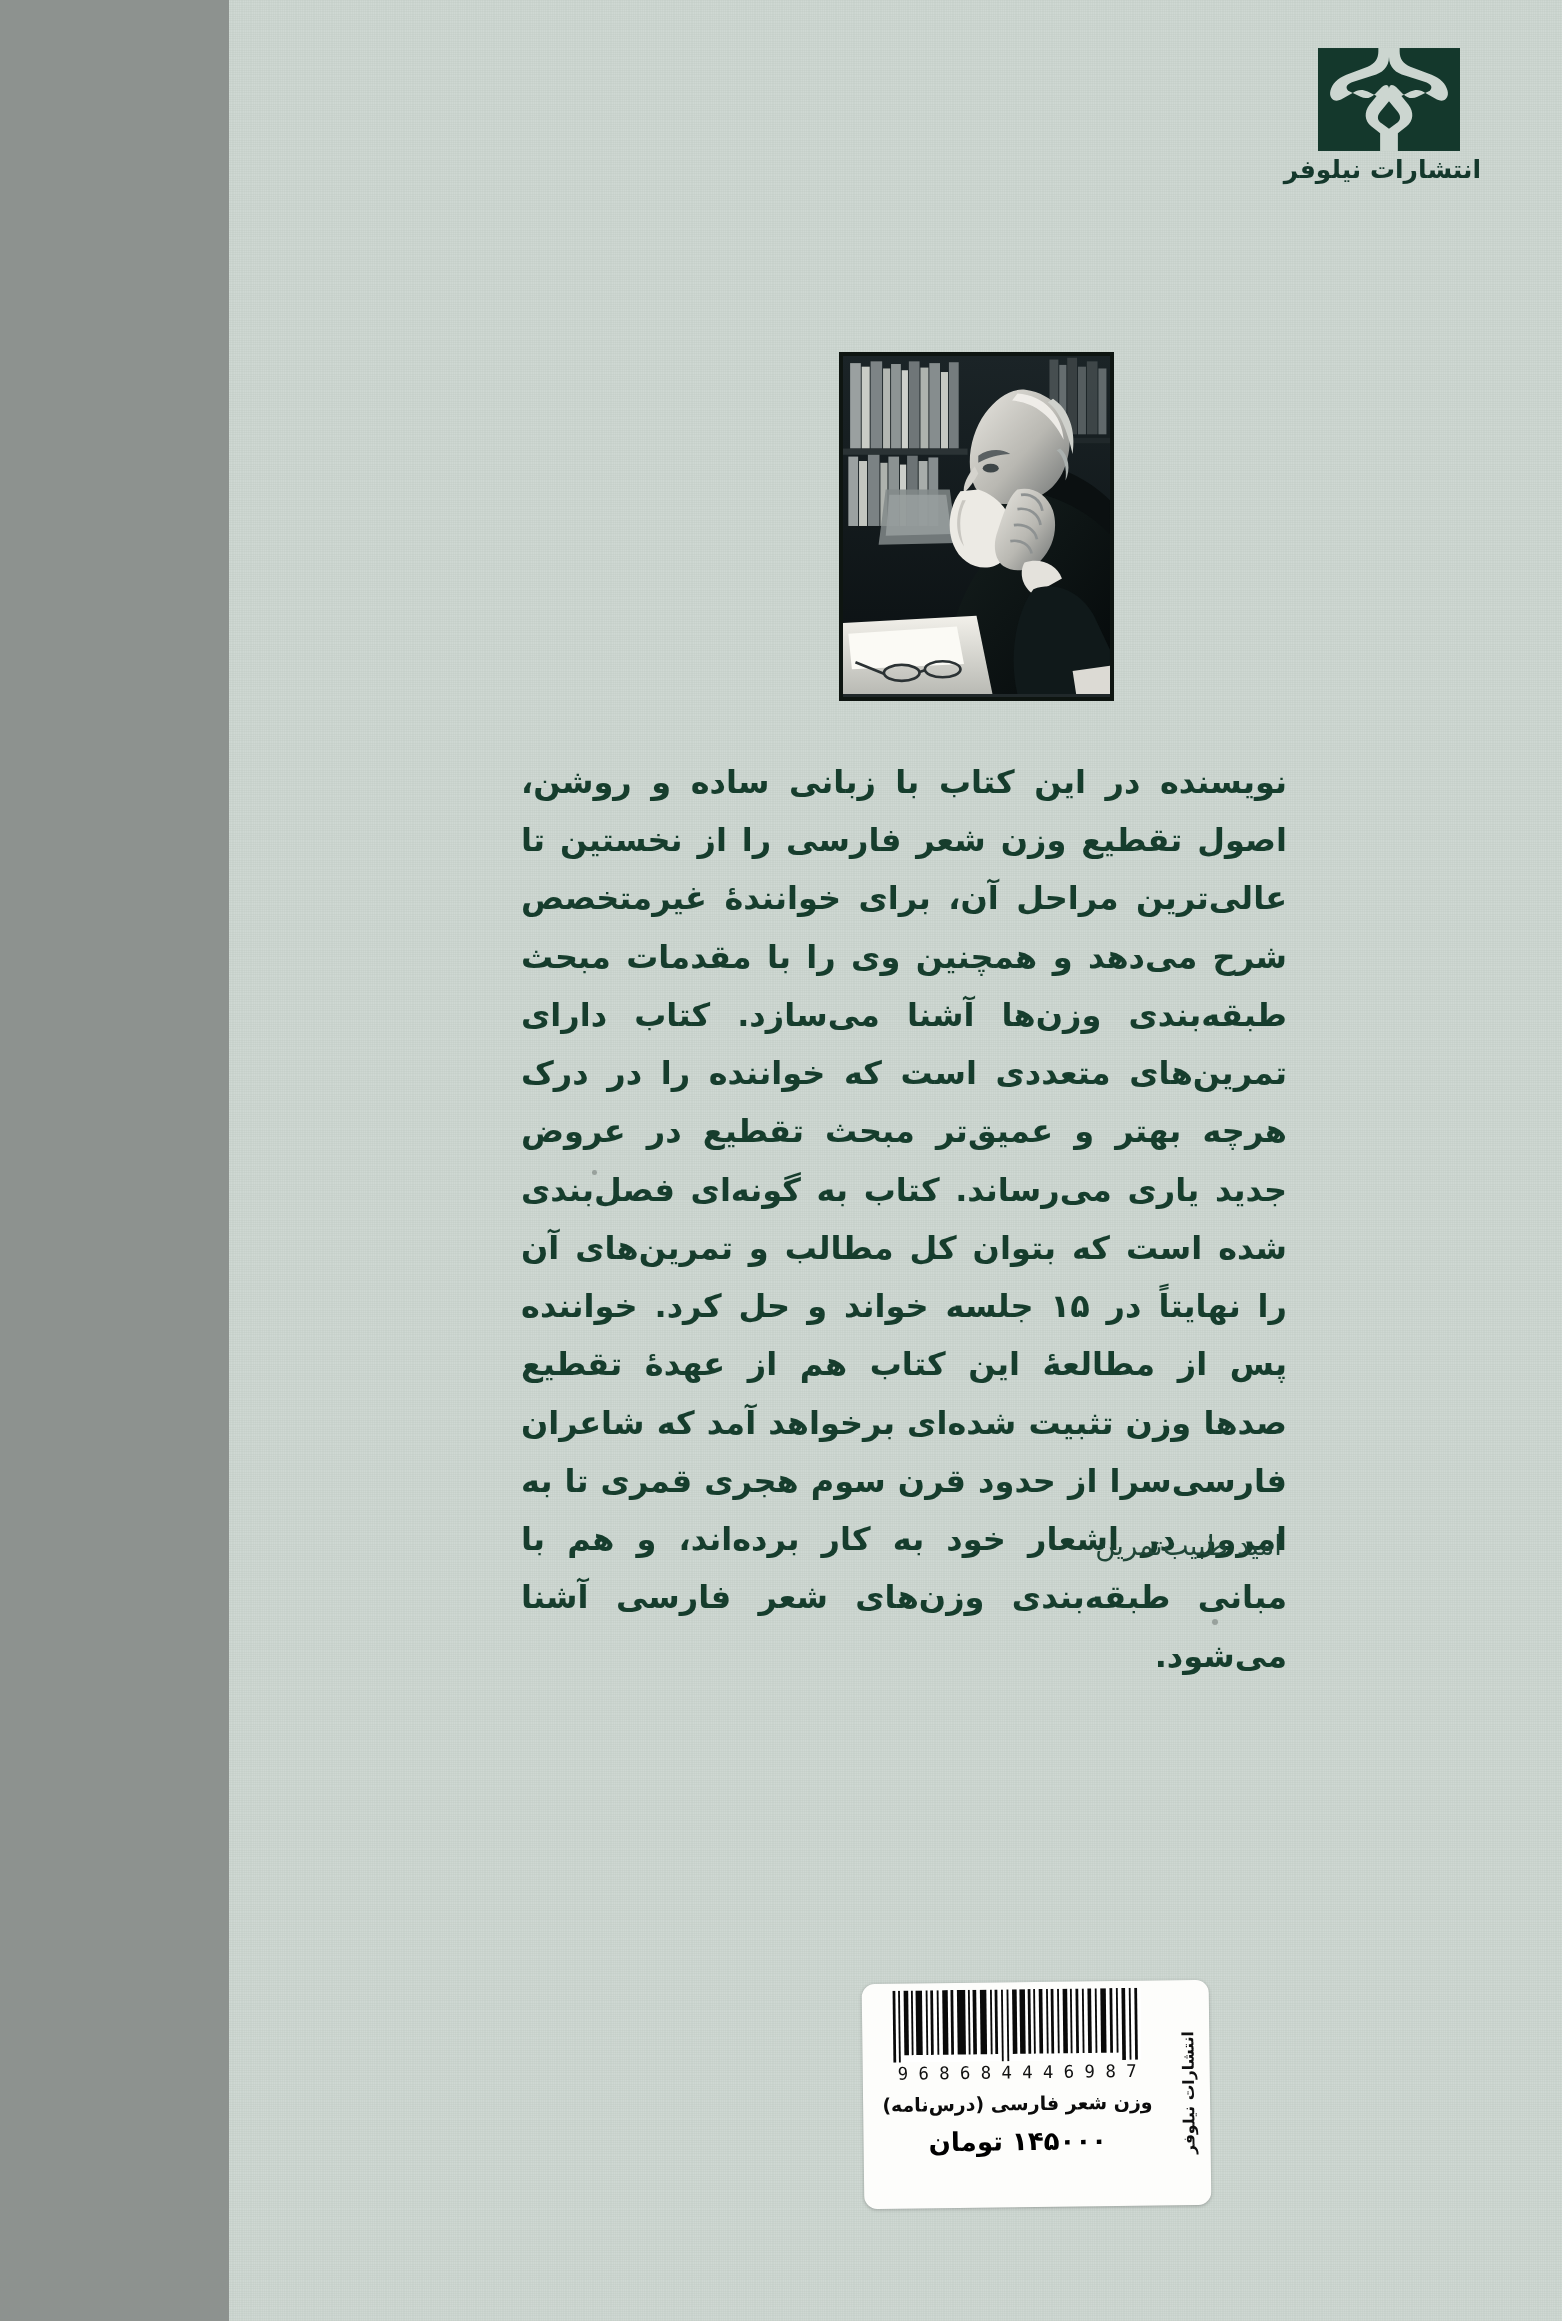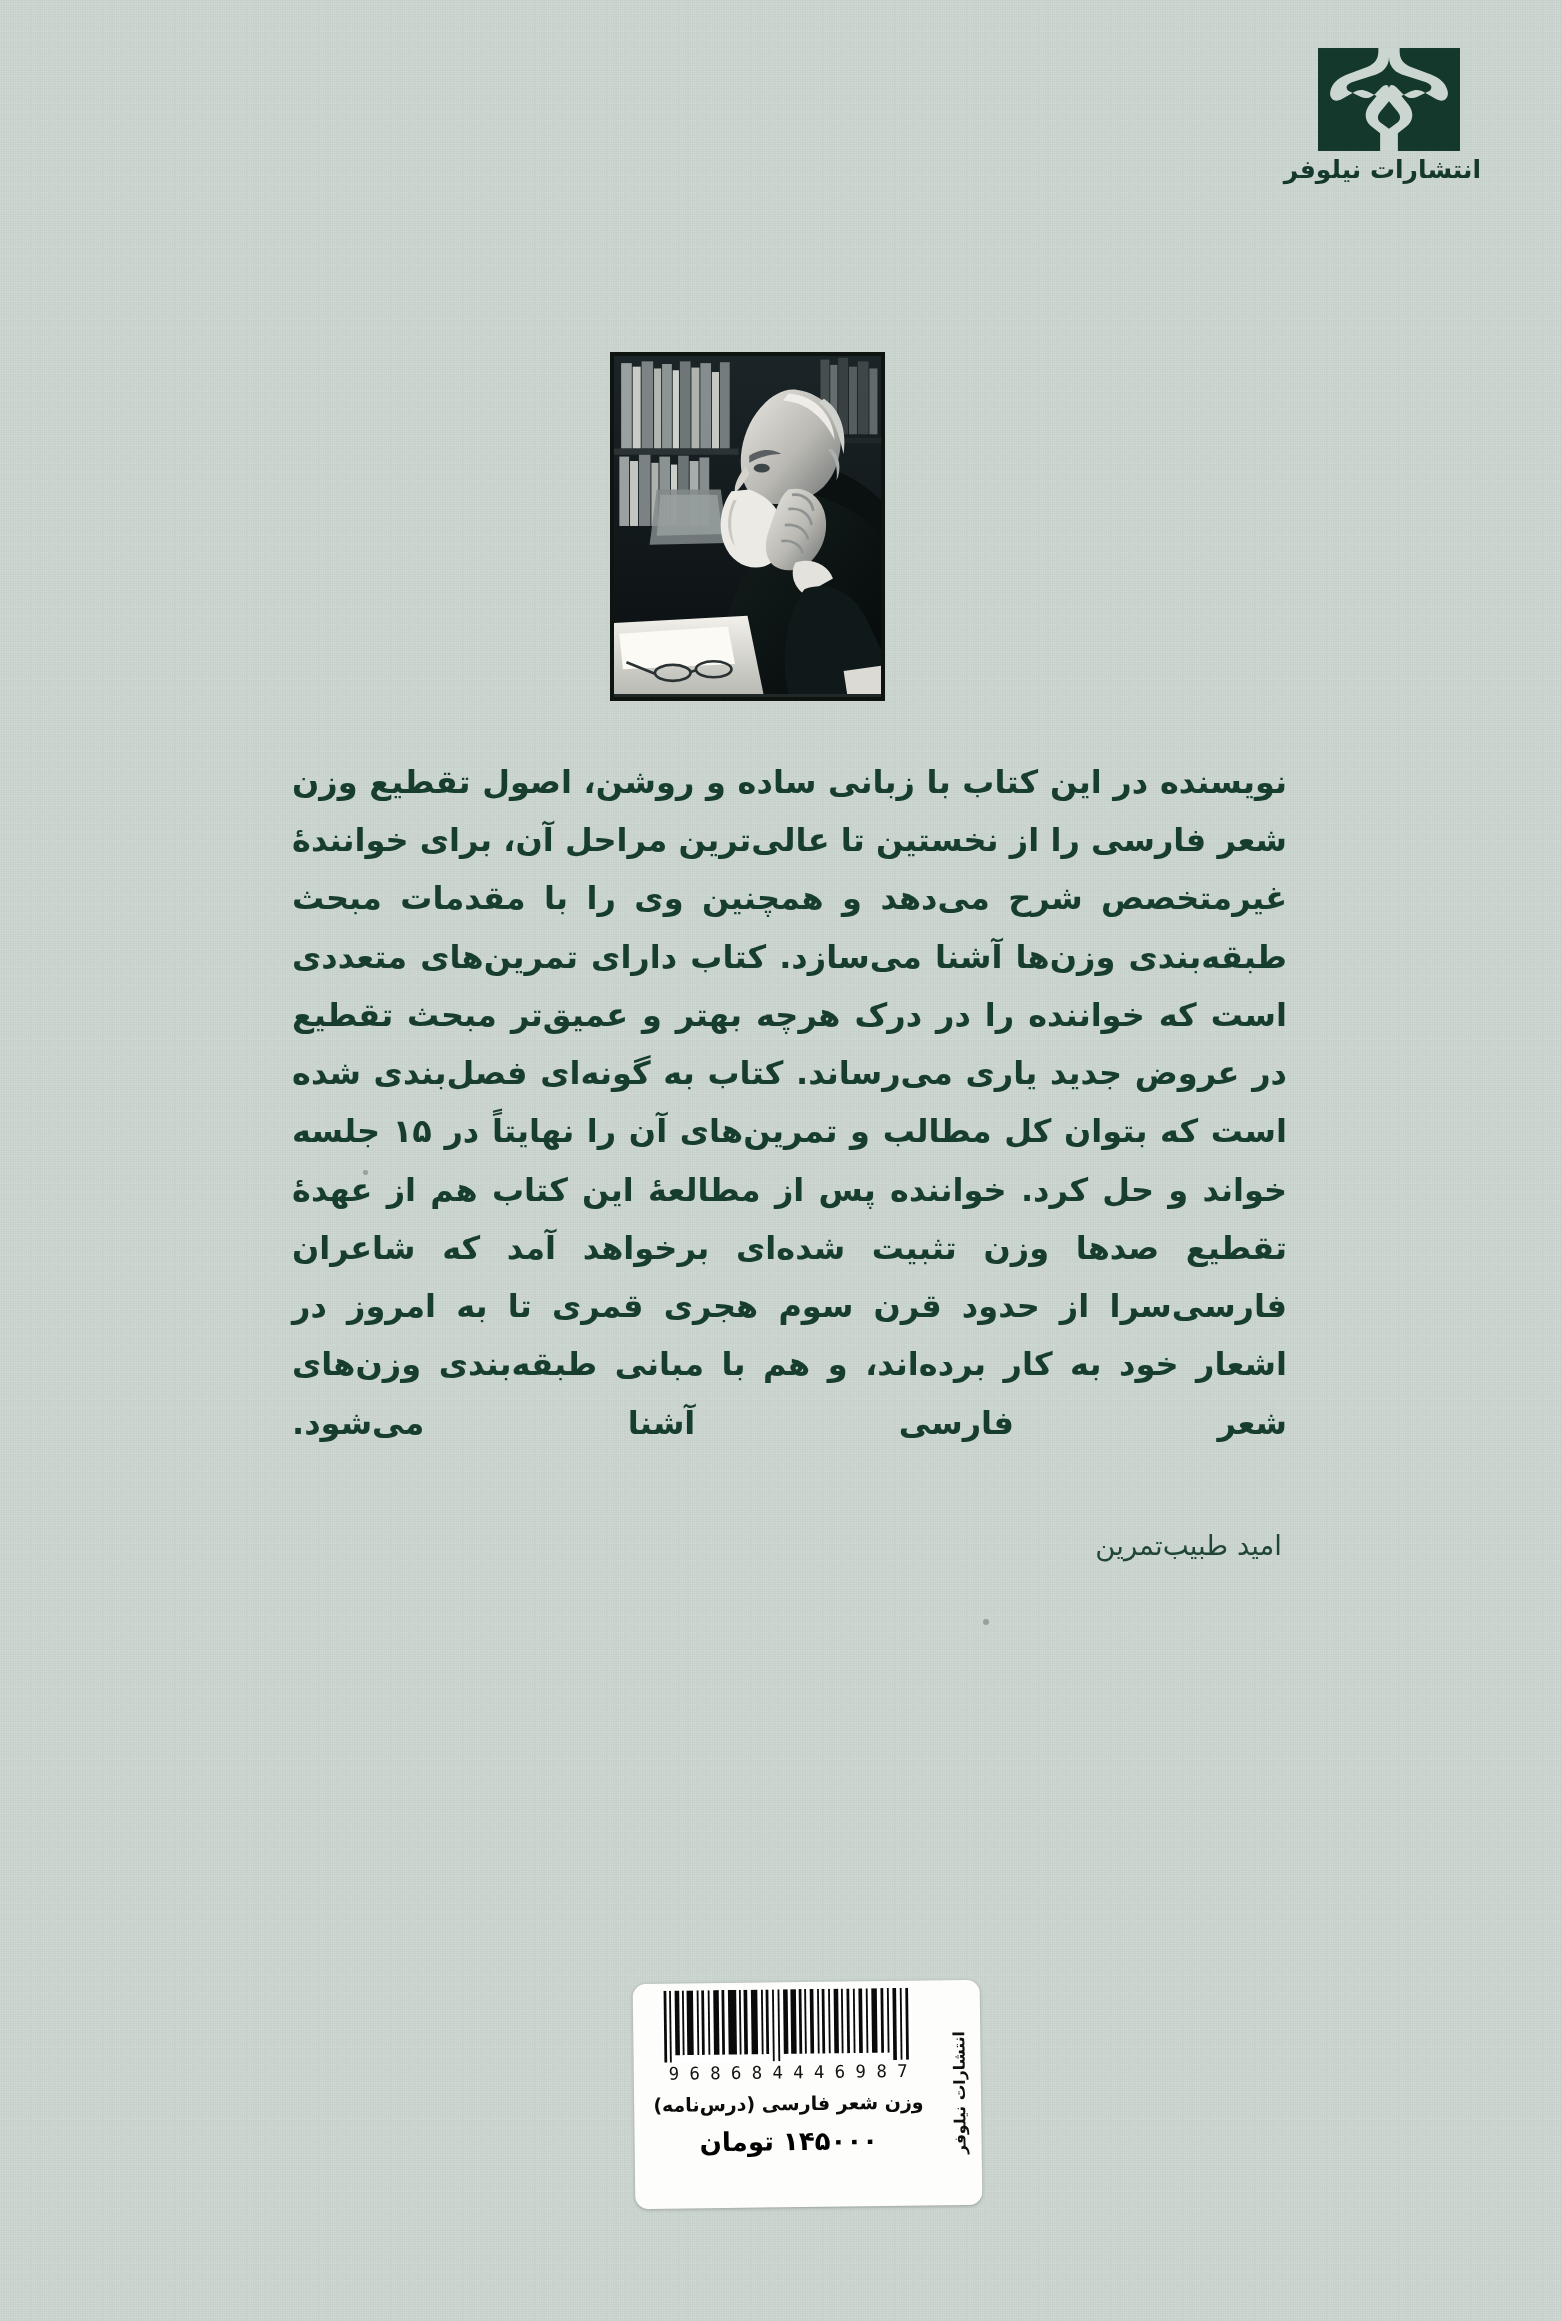--- a/index.html
+++ b/index.html
@@ -4,21 +4,21 @@
 <title>Book Back Cover</title>
 <style>
   html, body {
     margin: 0;
     padding: 0;
     background: #8d928f;
   }
 
   .cover {
     position: relative;
-    width: 1562px;
+    width: 1333px;
     height: 2322px;
     background: #ccd6d0;
     overflow: hidden;
     font-family: "DejaVu Sans", "Liberation Sans", sans-serif;
     direction: rtl;
   }
 
   
   .cover::before {
     content: "";

